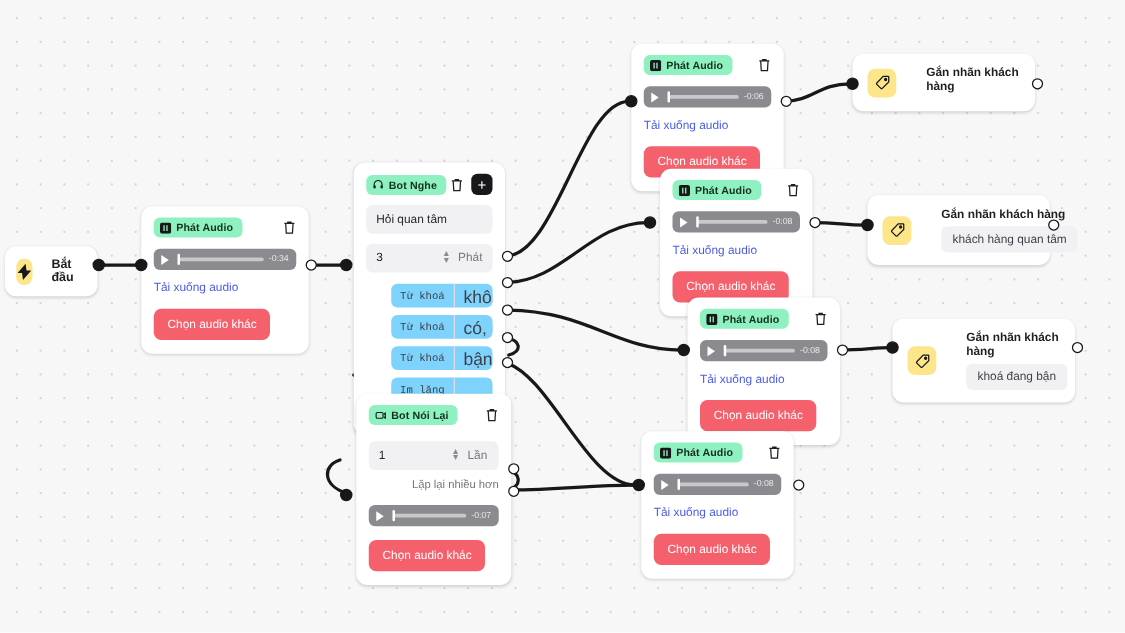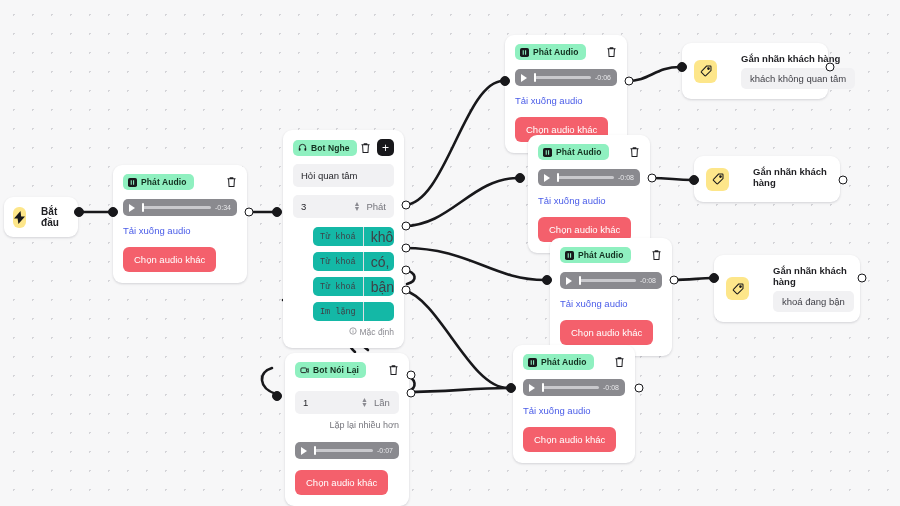--- a/index.html
+++ b/index.html
@@ -80,21 +80,21 @@
     margin-top: 8px;
   }
   .field-num { display: flex; align-items: center; gap: 6px; }
   .field-num .num { width: 52px; color: #26262b; }
   .spin { display: flex; flex-direction: column; gap: 1px; color: #8b8b92; line-height: .6; font-size: 7px; }
   .field-num .unit { color: #76767d; }
 
   .kw-list { margin-top: 9px; padding-left: 20px; }
   .kw-row {
     display: flex; align-items: stretch;
-    background: #14b8a6; border-radius: 5px; margin-bottom: 6px;
+    background: #7dd3fc; border-radius: 5px; margin-bottom: 6px;
     overflow: hidden; height: 19px;
   }
   .kw-label {
     font-family: "Liberation Mono", monospace;
     font-size: 8.5px; color: #3f3f46;
     padding: 0 7px; display: flex; align-items: center;
     border-right: 1px solid #dedee2; white-space: nowrap;
   }
   .kw-value {
     font-size: 14px; color: #3f3f46; padding: 0 7px;
@@ -271,21 +271,21 @@
       <span>Mặc định</span>
     </div>
   </div>
   <div class="h filled" style="left:277px; top:212px;"></div>
   <div class="h" style="left:406px; top:205px;"></div>
   <div class="h" style="left:406px; top:226px;"></div>
   <div class="h" style="left:406px; top:248px;"></div>
   <div class="h" style="left:406px; top:270px;"></div>
   <div class="h" style="left:406px; top:290px;"></div>
 
-  <div class="node node-pad" style="left:285px; top:353px; width:124px;">
+  <div class="node node-pad" style="left:285px; top:315px; width:124px;">
     <div class="node-head">
       <span class="badge">
         <svg width="9" height="9" viewBox="0 0 12 12" fill="none" stroke="#18181b" stroke-width="1.2">
             <rect x="1.2" y="2.6" width="7.4" height="6.2" rx="1.4"></rect>
             <path d="M9.4 4.6 11 3.4v5.2L9.4 7.4"></path>
           </svg>
         <span>Bot Nói Lại</span>
       </span>
       <span class="icon-btn">
         <svg width="11" height="12" viewBox="0 0 12 13" fill="none" stroke="#1f1f23" stroke-width="1.1">
@@ -435,37 +435,37 @@
   <div class="node" style="left:682px; top:43px; width:146px;">
     <div class="tag-node">
       <span class="tag-ic">
         <svg width="12" height="12" viewBox="0 0 13 13" fill="none" stroke="#18181b" stroke-width="1.1">
             <path d="M7.1 1.2H11.3a.6.6 0 0 1 .6.6v4.2L6.3 11.6a.8.8 0 0 1-1.2 0L1.6 8.1a.8.8 0 0 1 0-1.2Z"></path>
             <circle cx="9.2" cy="3.9" r=".9" fill="#18181b"></circle>
           </svg>
       </span>
       <span>
         <span class="tag-title" style="display:block;">Gắn nhãn khách hàng</span>
-        <span class="tag-val" style="display:block;">khách không quan tâm</span>
       </span>
     </div>
   </div>
   <div class="h filled" style="left:682px; top:67px;"></div>
   <div class="h" style="left:830px; top:67px;"></div>
 
   <div class="node" style="left:694px; top:156px; width:146px;">
     <div class="tag-node">
       <span class="tag-ic">
         <svg width="12" height="12" viewBox="0 0 13 13" fill="none" stroke="#18181b" stroke-width="1.1">
             <path d="M7.1 1.2H11.3a.6.6 0 0 1 .6.6v4.2L6.3 11.6a.8.8 0 0 1-1.2 0L1.6 8.1a.8.8 0 0 1 0-1.2Z"></path>
             <circle cx="9.2" cy="3.9" r=".9" fill="#18181b"></circle>
           </svg>
       </span>
       <span>
         <span class="tag-title" style="display:block;">Gắn nhãn khách hàng</span>
+        <span class="tag-val" style="display:block;">khách hàng quan tâm</span>
       </span>
     </div>
   </div>
   <div class="h filled" style="left:694px; top:180px;"></div>
   <div class="h" style="left:843px; top:180px;"></div>
 
   <div class="node" style="left:714px; top:255px; width:146px;">
     <div class="tag-node">
       <span class="tag-ic">
         <svg width="12" height="12" viewBox="0 0 13 13" fill="none" stroke="#18181b" stroke-width="1.1">

